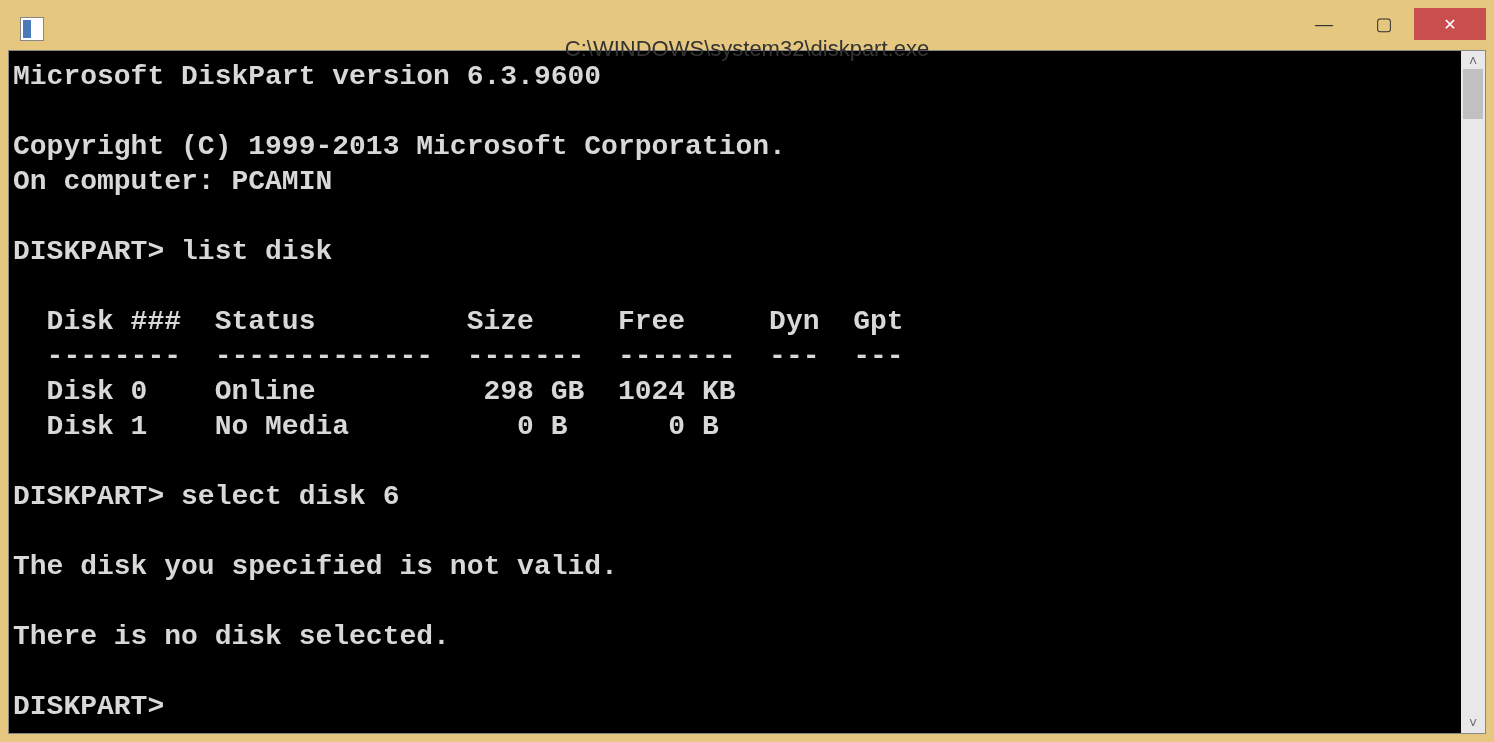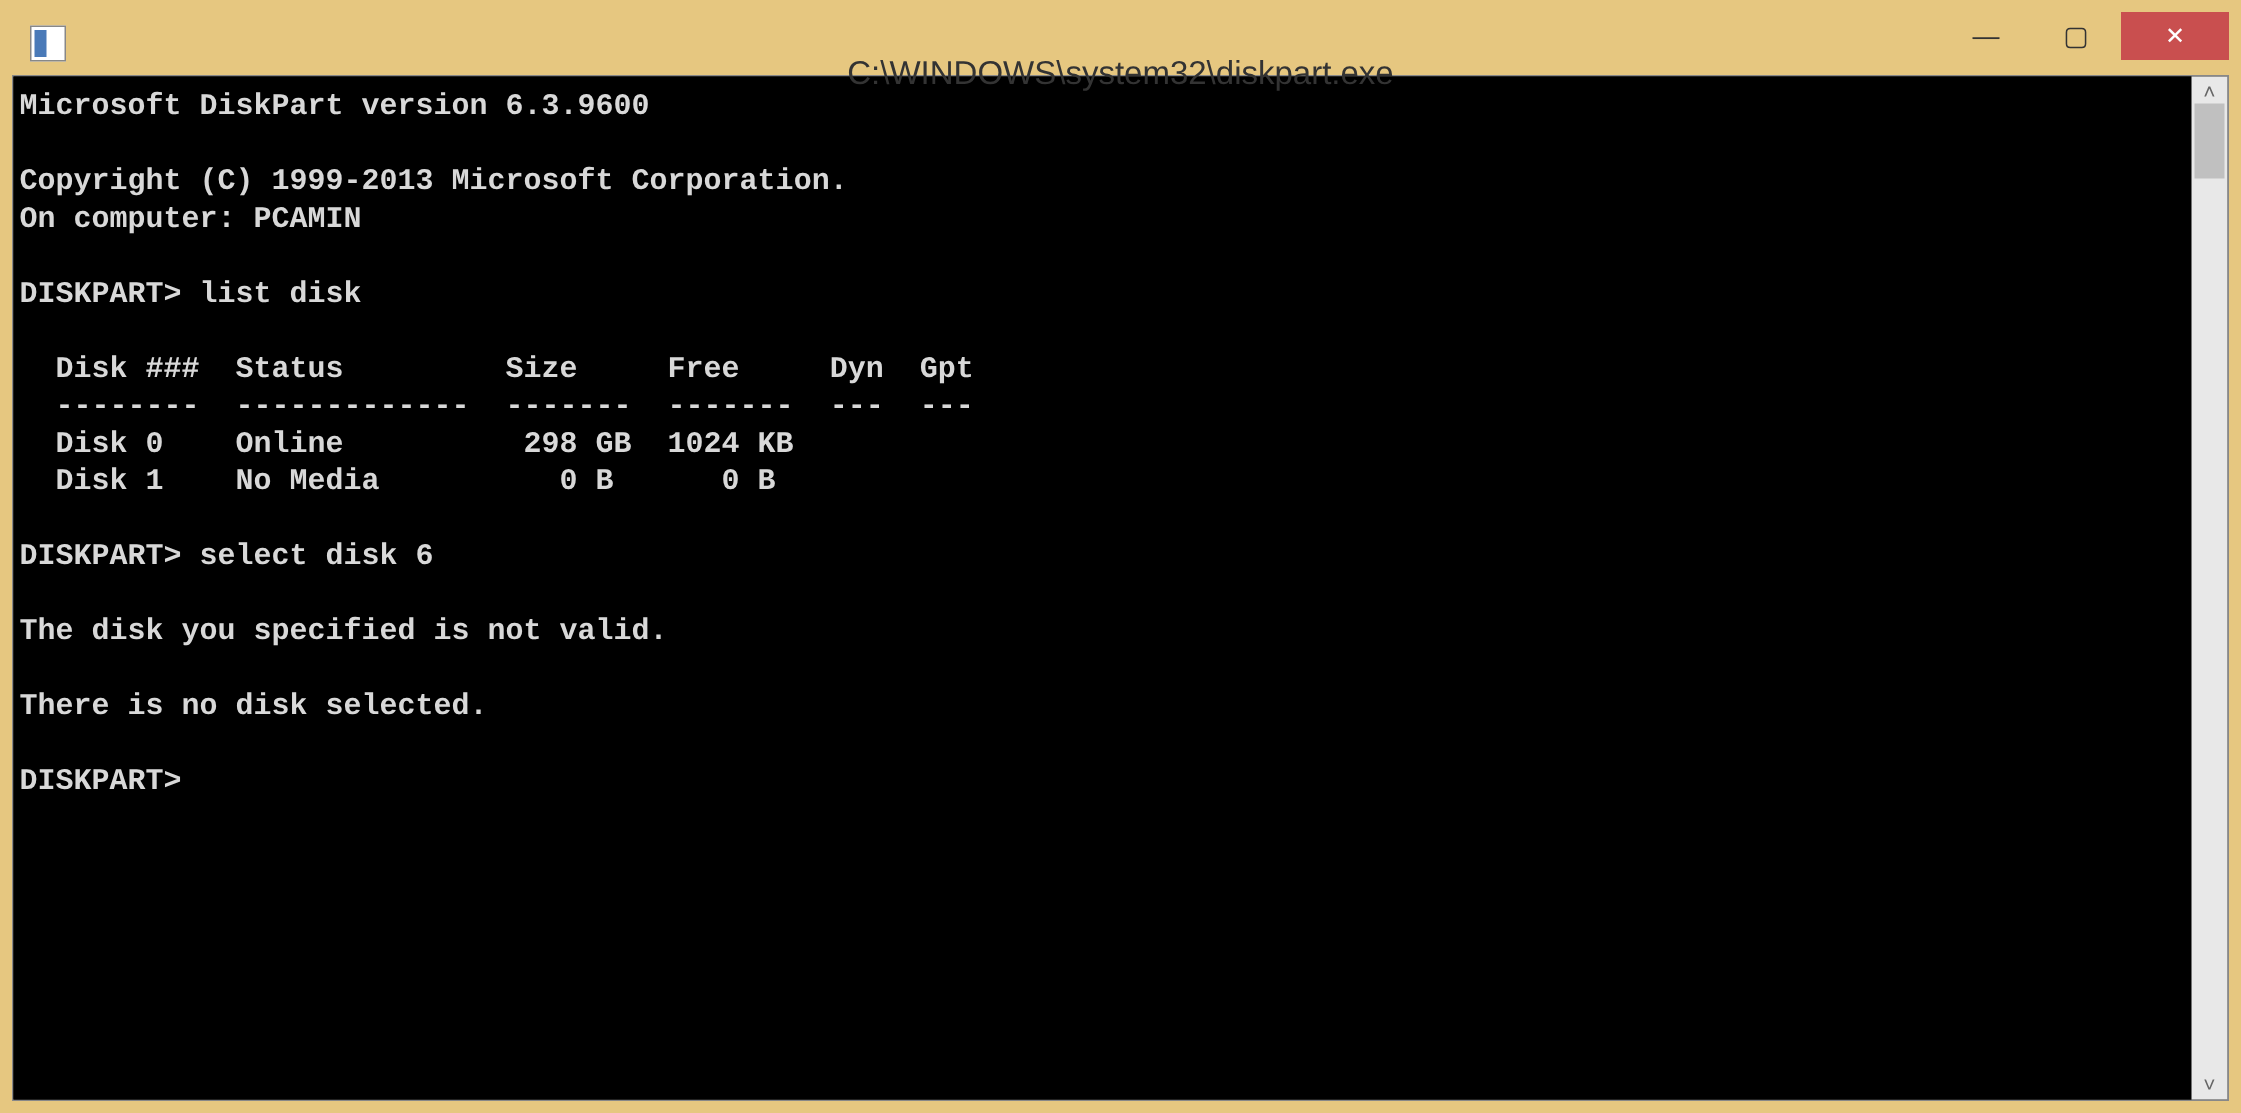--- a/index.html
+++ b/index.html
@@ -78,21 +78,21 @@
       flex: 1;
       display: flex;
       background: #000;
       border: 1px solid #888;
     }
     .console {
       flex: 1;
       background: #000;
       color: #d8d8d8;
       font-family: 'Consolas', 'Courier New', monospace;
-      font-size: 20px;
+      font-size: 28px;
       font-weight: bold;
       line-height: 1.25;
       padding: 8px 0 8px 4px;
       white-space: pre;
       overflow: hidden;
     }
     .scrollbar {
       width: 24px;
       background: #e8e8e8;
       display: flex;

